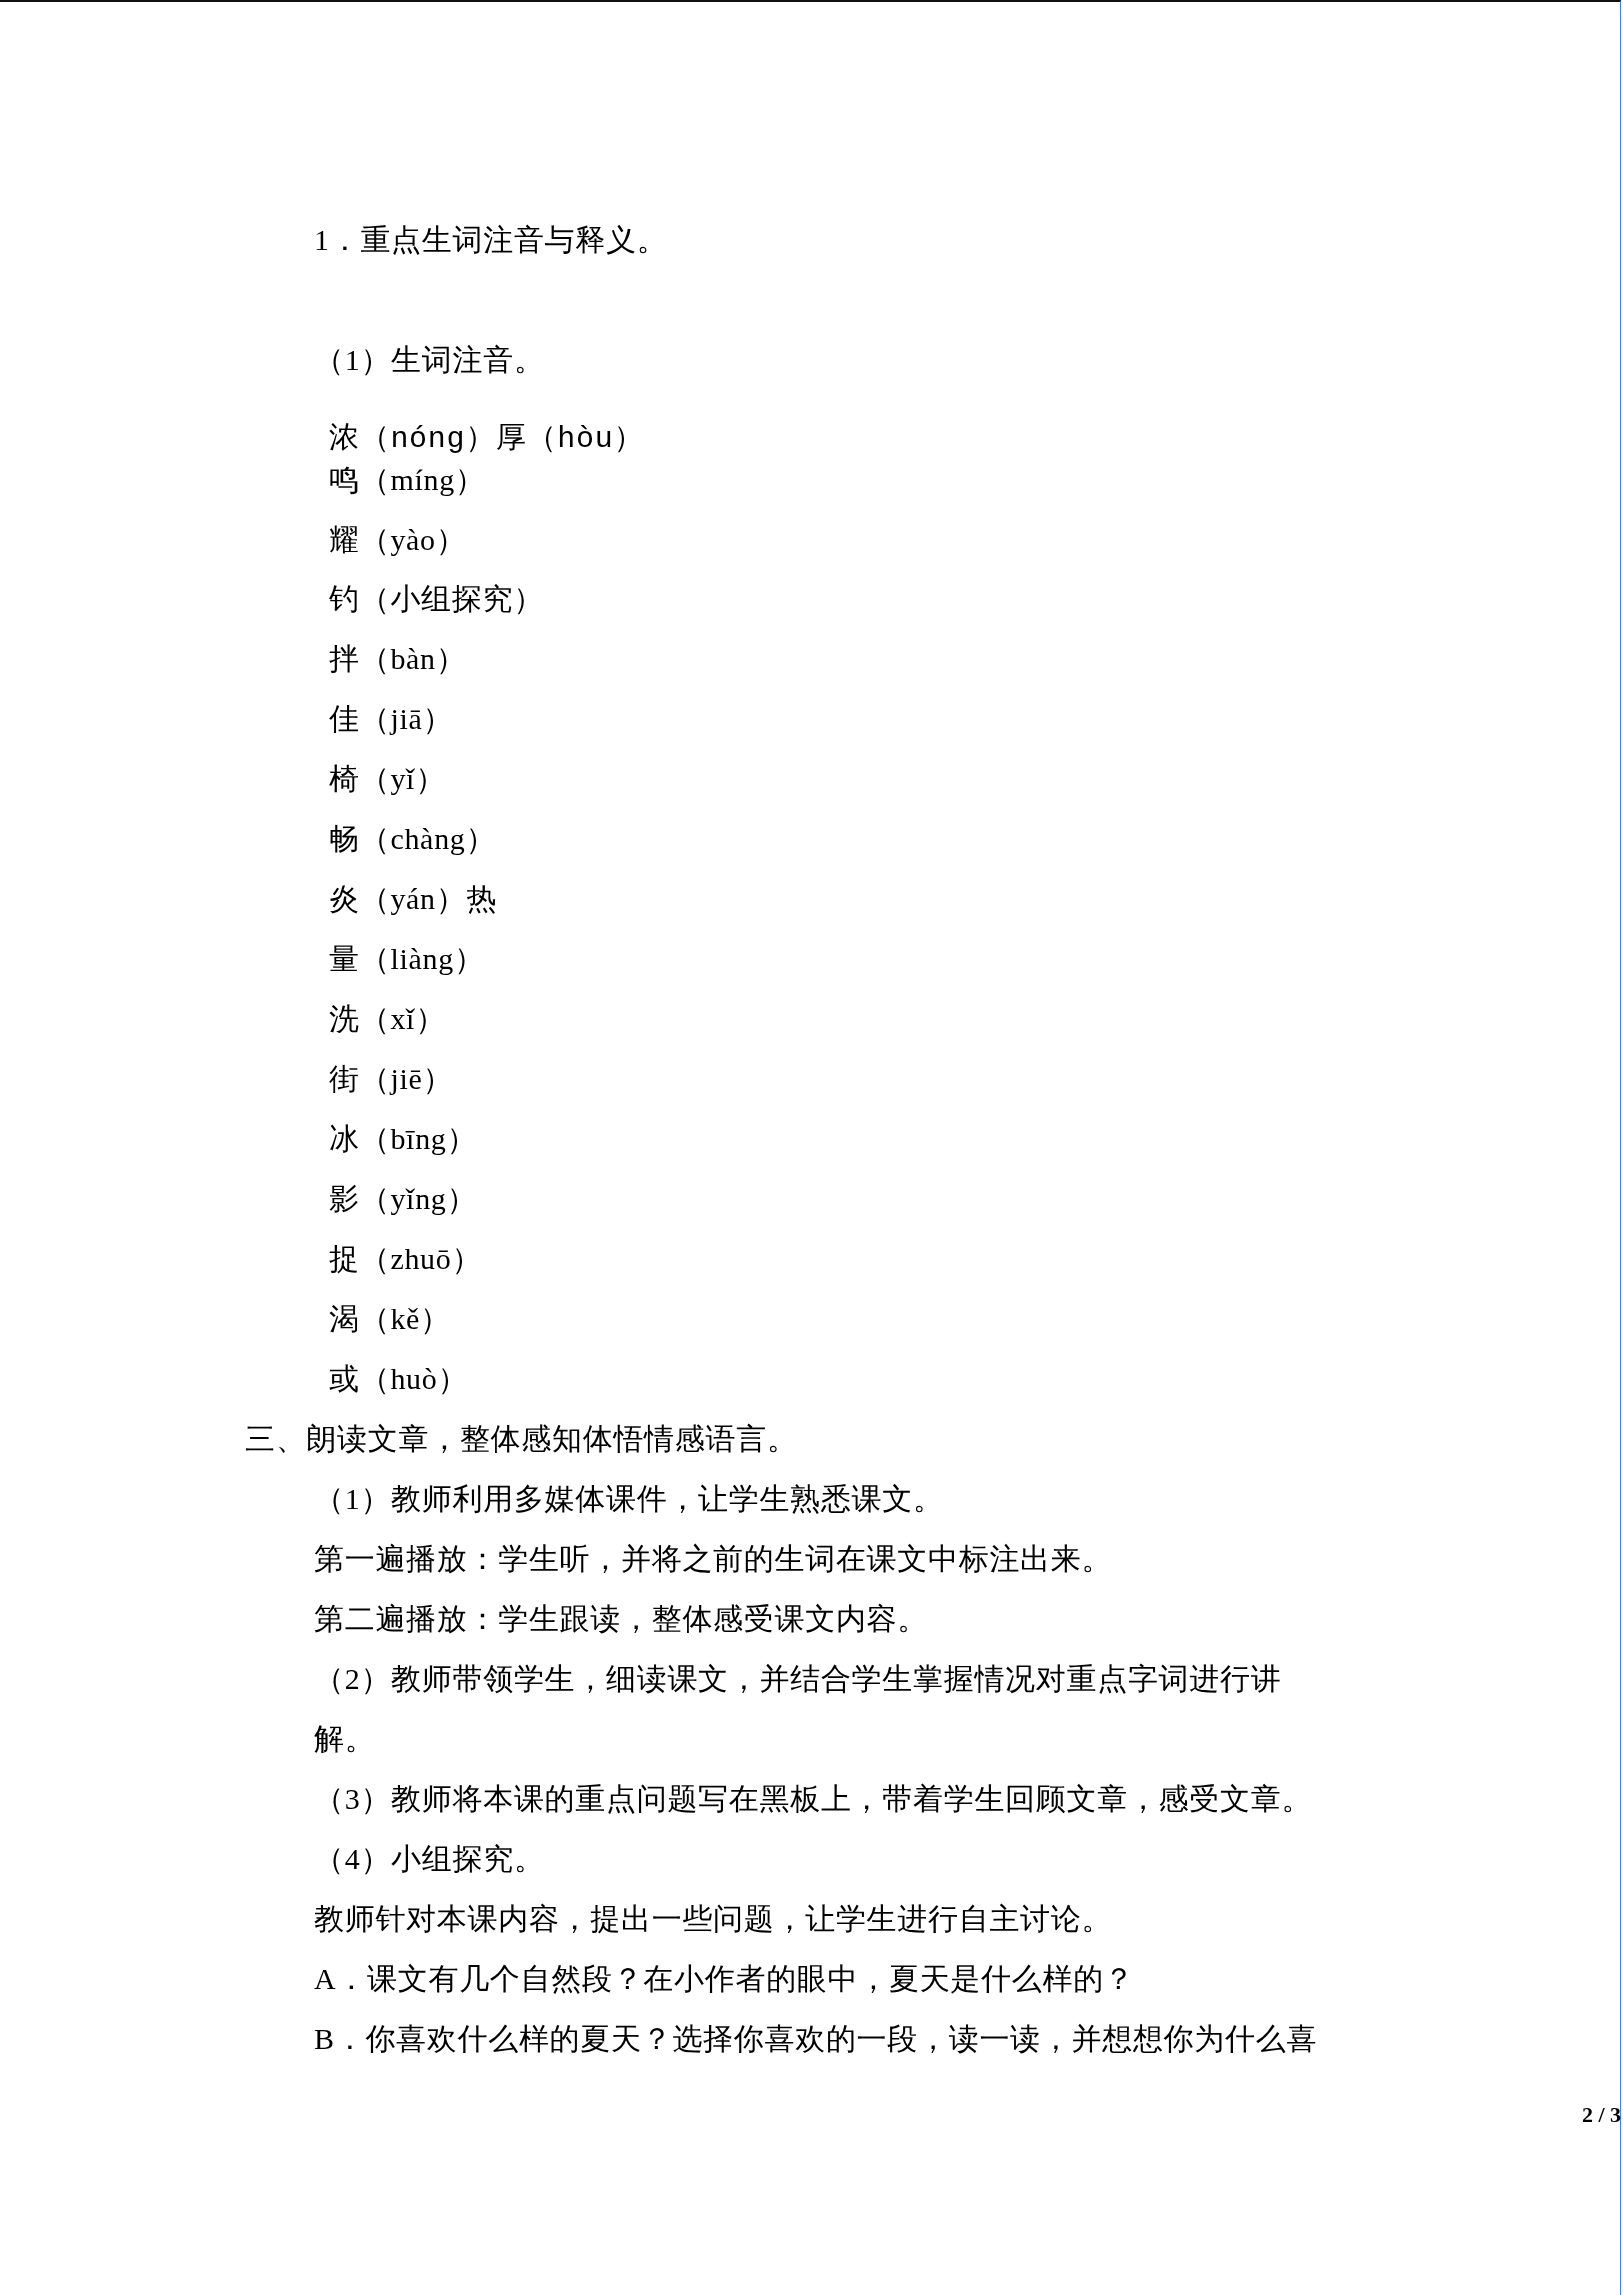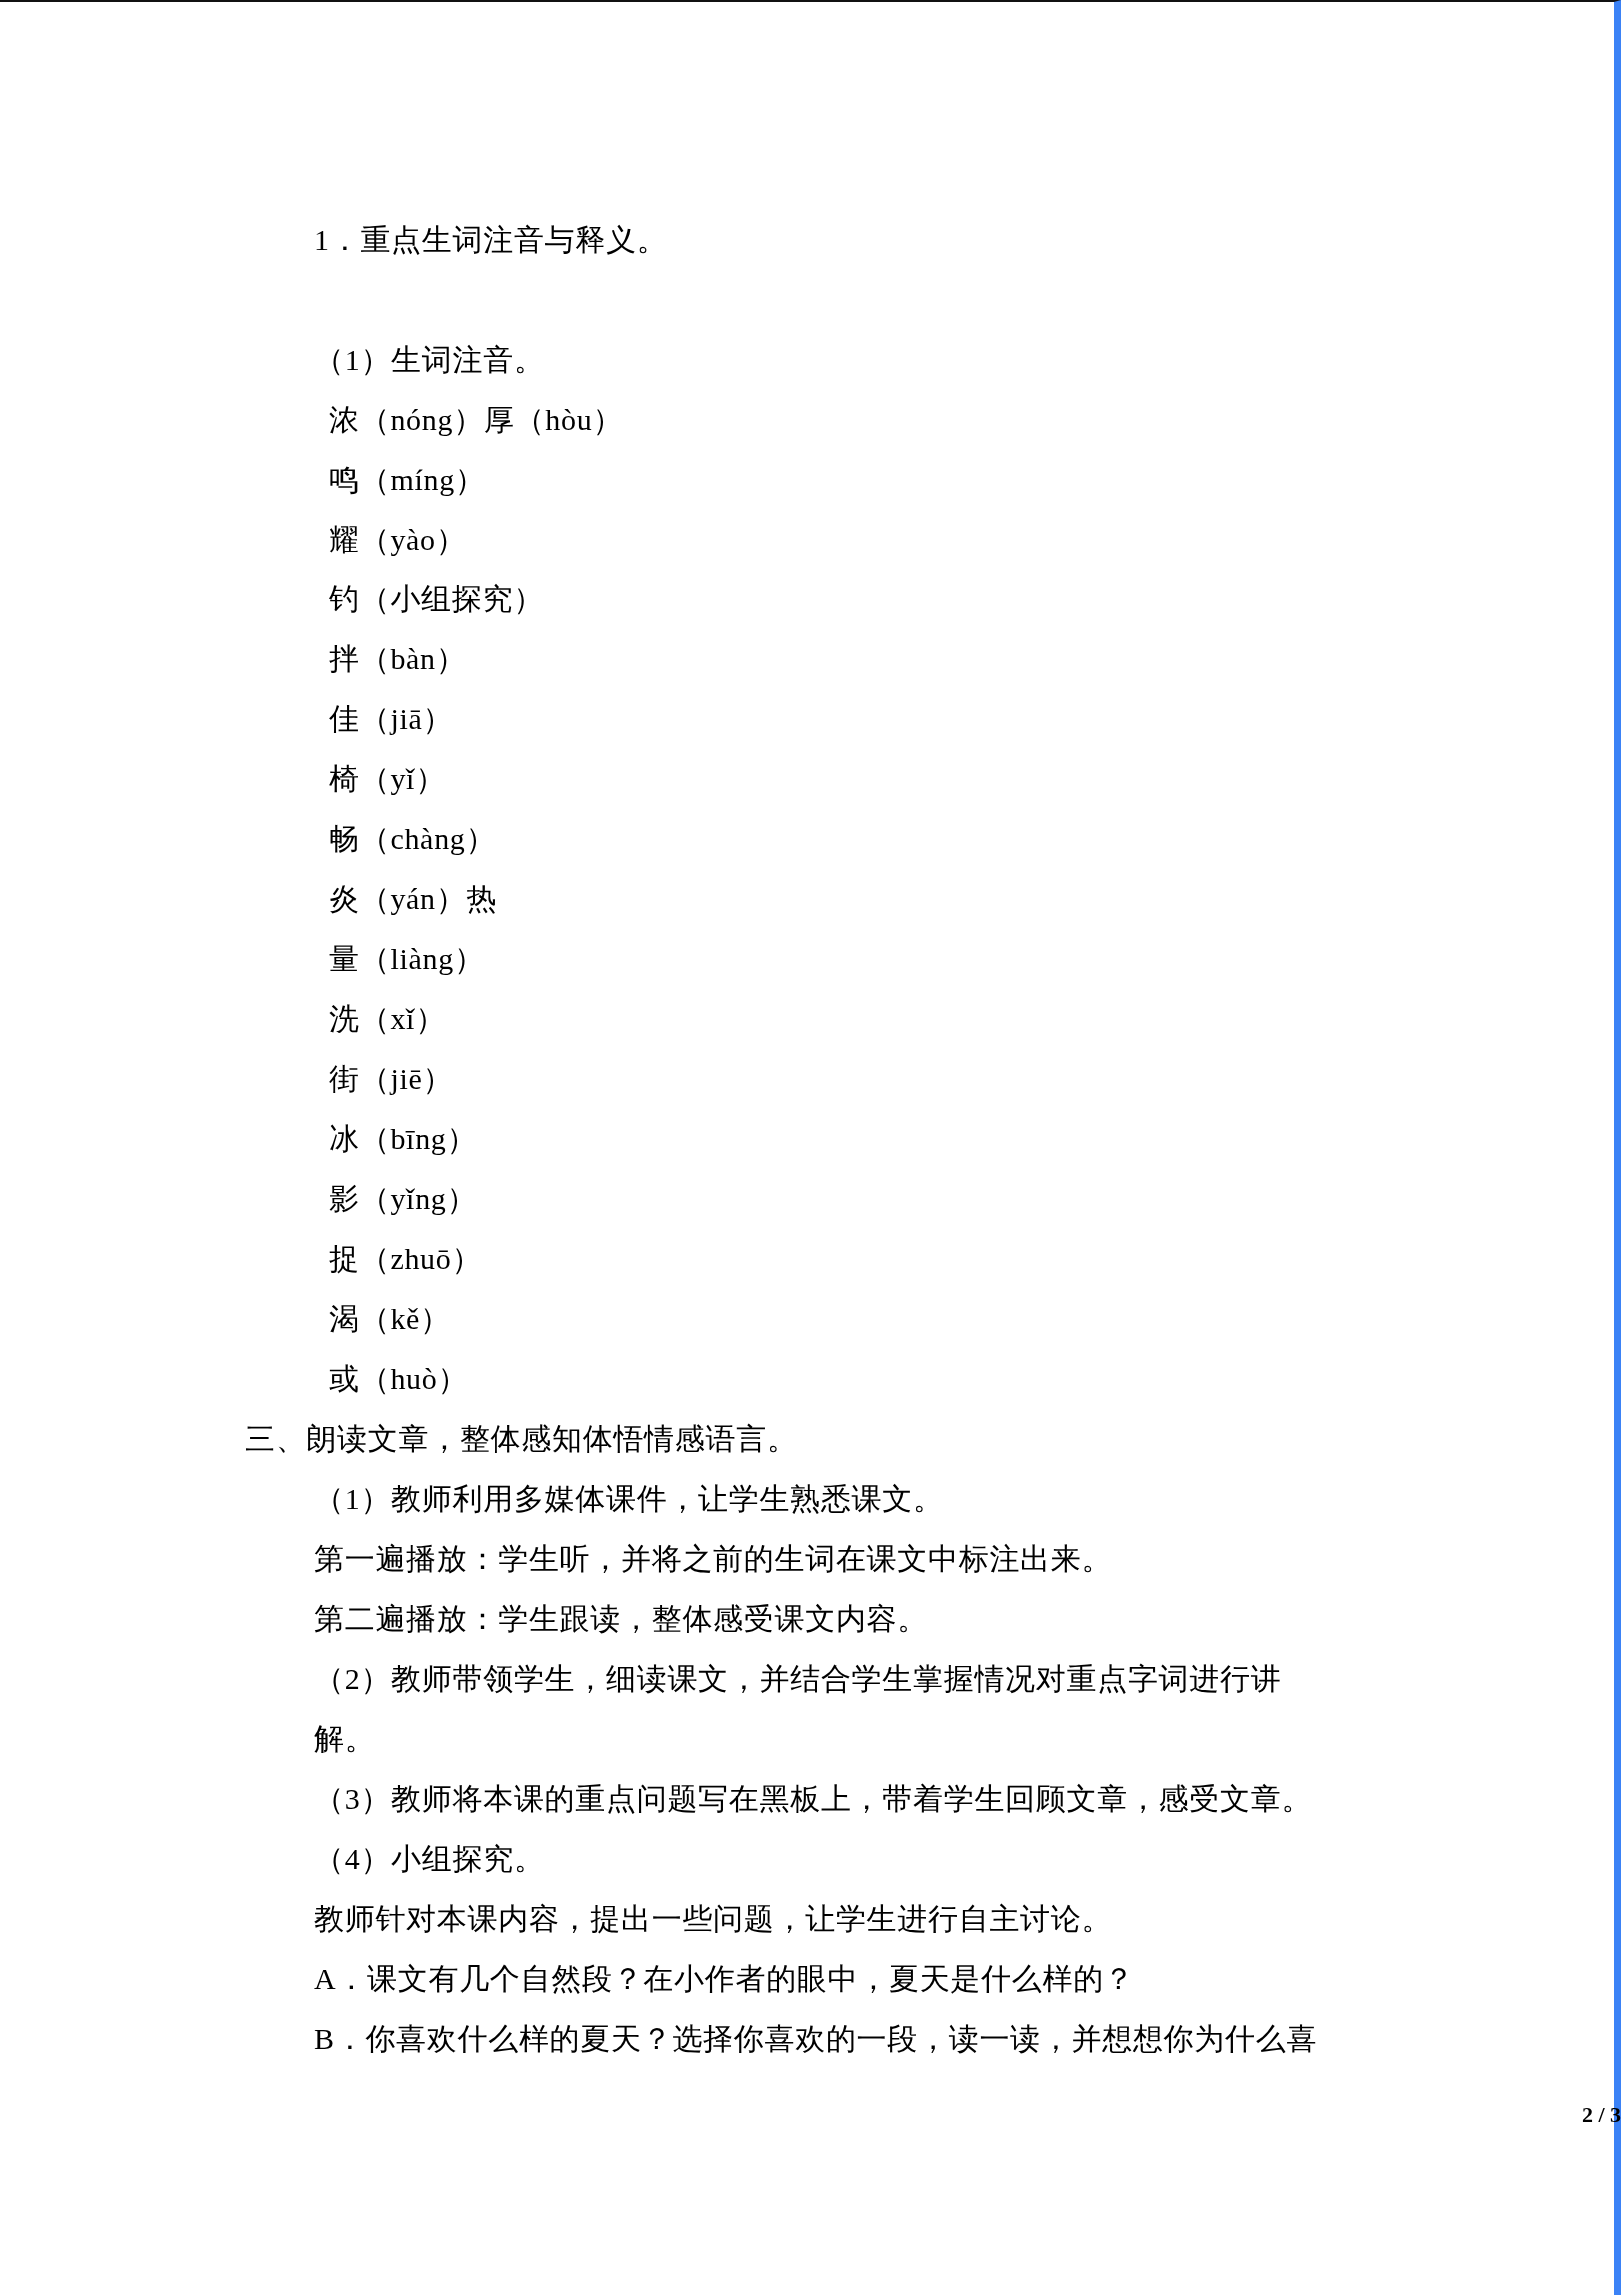--- a/index.html
+++ b/index.html
@@ -15,21 +15,21 @@
     font-family: "Liberation Serif", "DejaVu Serif", serif;
     color: #000000;
   }
   .page {
     position: absolute;
     left: 0;
     top: 0;
     width: 1621px;
     height: 2295px;
     border-top: 2.7px solid #111111;
-    border-right: 7px solid #3b82f6;
+    border-right: 1px solid #3b82f6;
     box-sizing: border-box;
     background: #ffffff;
   }
   .line {
     position: absolute;
     font-size: 30px;
     line-height: 35px;
     height: 35px;
     white-space: nowrap;
     letter-spacing: 0.7px;
@@ -50,21 +50,21 @@
   }
 </style>
 </head>
 <body>
 
 <div class="page">
 
   <div class="line indent-body" style="top:220px;">1．重点生词注音与释义。</div>
   <div class="line indent-paren" style="top:340px;">（1）生词注音。</div>
 
-  <div class="line indent-vocab" style="top:400px;">浓（nóng）厚（hòu）</div>
+  <div class="line indent-vocab" style="top:420px;font-family:Liberation Mono, monospace;">浓（nóng）厚（hòu）</div>
   <div class="line indent-vocab" style="top:460px;">鸣（míng）</div>
   <div class="line indent-vocab" style="top:520px;">耀（yào）</div>
   <div class="line indent-vocab" style="top:579px;">钓（小组探究）</div>
   <div class="line indent-vocab" style="top:639px;">拌（bàn）</div>
   <div class="line indent-vocab" style="top:699px;">佳（jiā）</div>
   <div class="line indent-vocab" style="top:759px;">椅（yǐ）</div>
   <div class="line indent-vocab" style="top:819px;">畅（chàng）</div>
   <div class="line indent-vocab" style="top:879px;">炎（yán）热</div>
   <div class="line indent-vocab" style="top:939px;">量（liàng）</div>
   <div class="line indent-vocab" style="top:999px;">洗（xǐ）</div>

